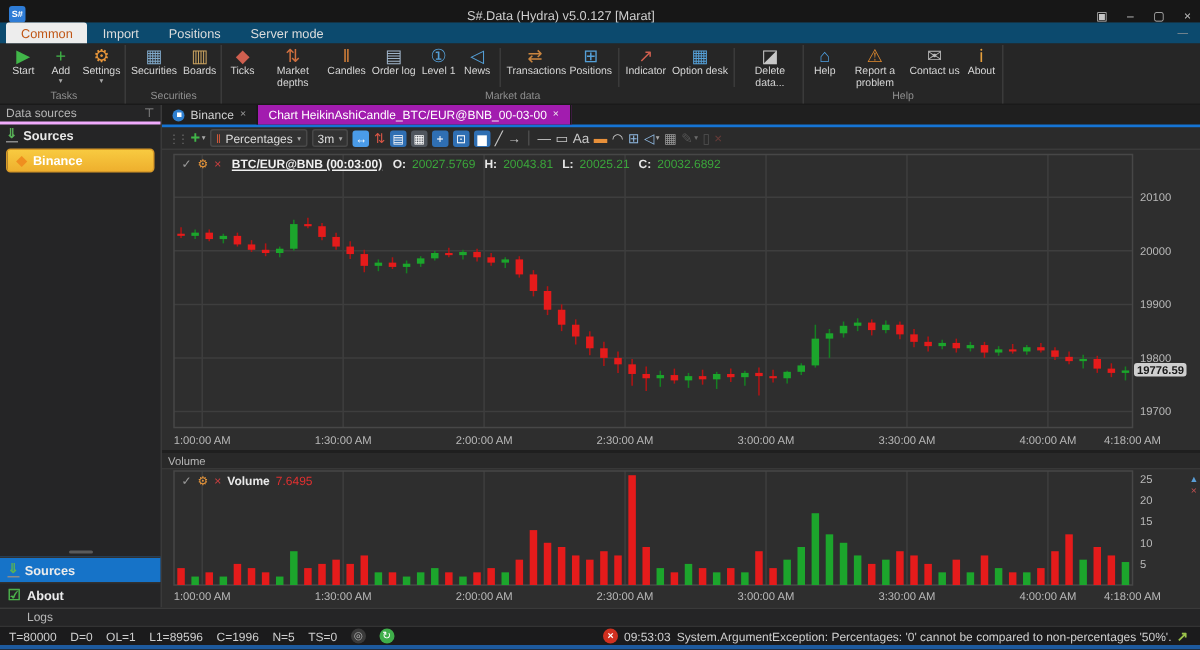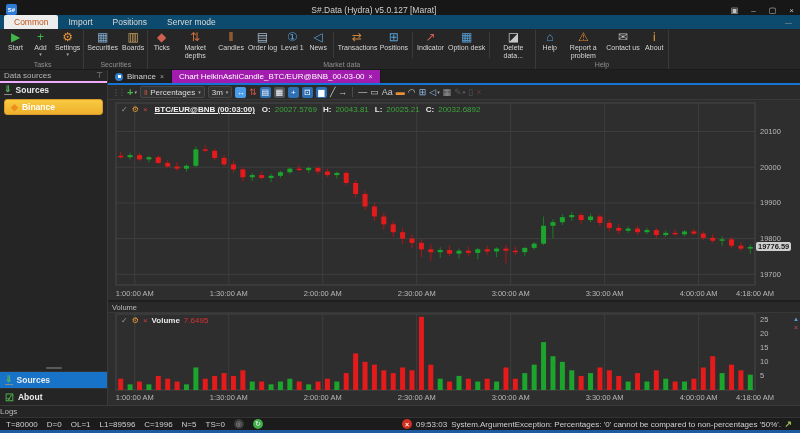--- a/index.html
+++ b/index.html
@@ -69,21 +69,21 @@
 .lg-lbl{color:#e8e8e8;font-weight:bold}
 .lg-val{color:#3ba53b;margin-right:2px}
 .vol-val{color:#e03030}
 .volstrip{position:relative;z-index:2;height:11px;background:#292929;border-bottom:1px solid #383838;display:flex;align-items:center;padding:0 4px;font-size:7.5px;color:#b8b8b8}
 .vlegend{top:14px}
 .panebtns{position:absolute;right:2px;top:13px;display:flex;flex-direction:column;gap:1px;z-index:2;font-size:7px;align-items:center}
 .pane-up{color:#5a9fd8}.pane-x{color:#c05050}
 .pricebadge{position:absolute;left:648px;background:#cfcfcf;color:#1a1a1a;font-size:7.5px;font-weight:bold;padding:0 2px;border-radius:2px;z-index:2}
 .axis-label{font-size:7.5px;fill:#b8b8b8}
 
-.logsbar{height:12px;background:#252526;border-top:1px solid #3a3a3a;display:flex;align-items:center;padding:0 0;font-size:8px;color:#b8b8b8;flex:0 0 auto}
+.logsbar{height:12px;background:#252526;border-top:1px solid #3a3a3a;display:flex;align-items:center;padding:0 18px;font-size:8px;color:#b8b8b8;flex:0 0 auto}
 .statusbar{height:16px;background:#1b1b1c;border-top:1px solid #333;border-bottom:3px solid #1d5a9e;display:flex;align-items:center;padding:0 6px;font-size:8px;color:#cfcfcf;position:relative;flex:0 0 auto}
 .st-items{display:flex;gap:9px;align-items:center}
 .stchip{width:10px;height:10px;border-radius:50%;display:flex;align-items:center;justify-content:center;font-size:7px}
 .st-error{position:absolute;left:402px;display:flex;align-items:center;gap:4px;white-space:nowrap}
 .errchip{width:10px;height:10px;border-radius:50%;background:#d03020;color:#fff;font-size:7px;display:flex;align-items:center;justify-content:center;font-weight:bold;flex:0 0 auto}
 .st-export{position:absolute;right:8px;color:#9bc34a;font-size:9px;font-weight:bold}
 </style>
 </head>
 <body>
 

